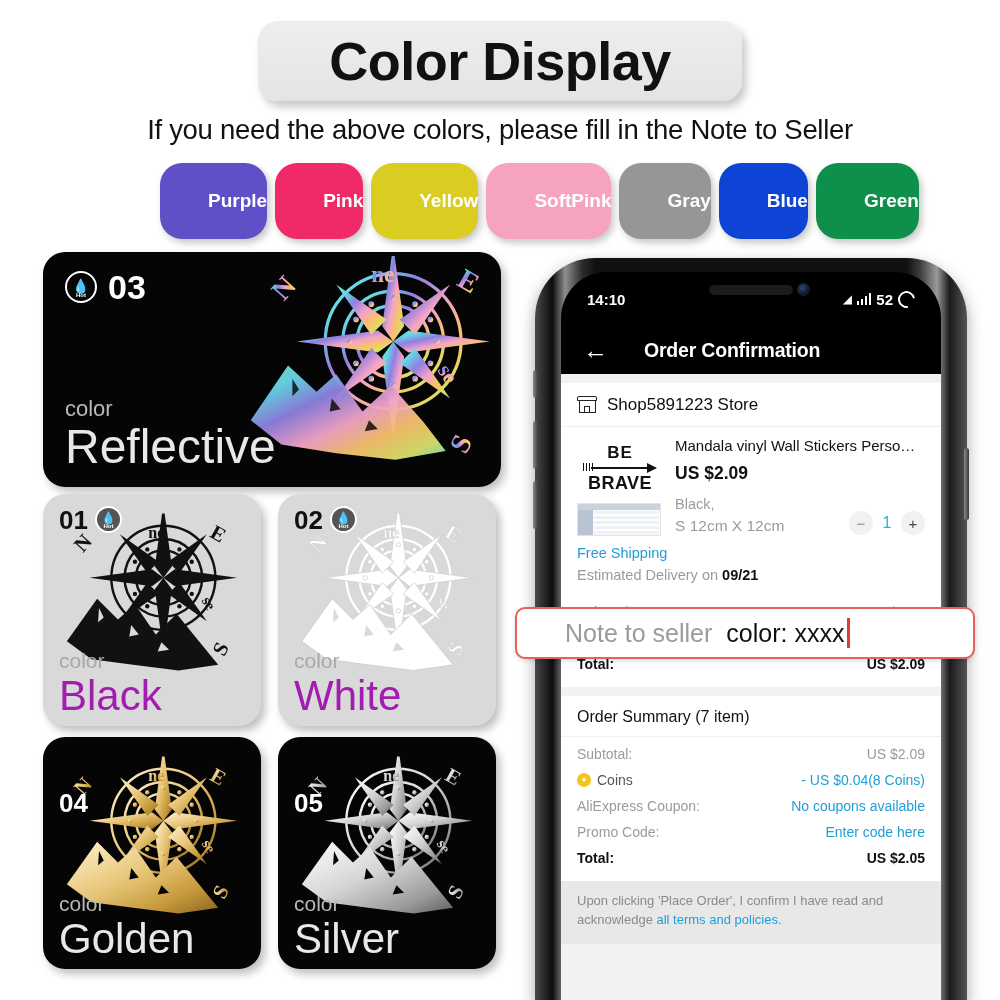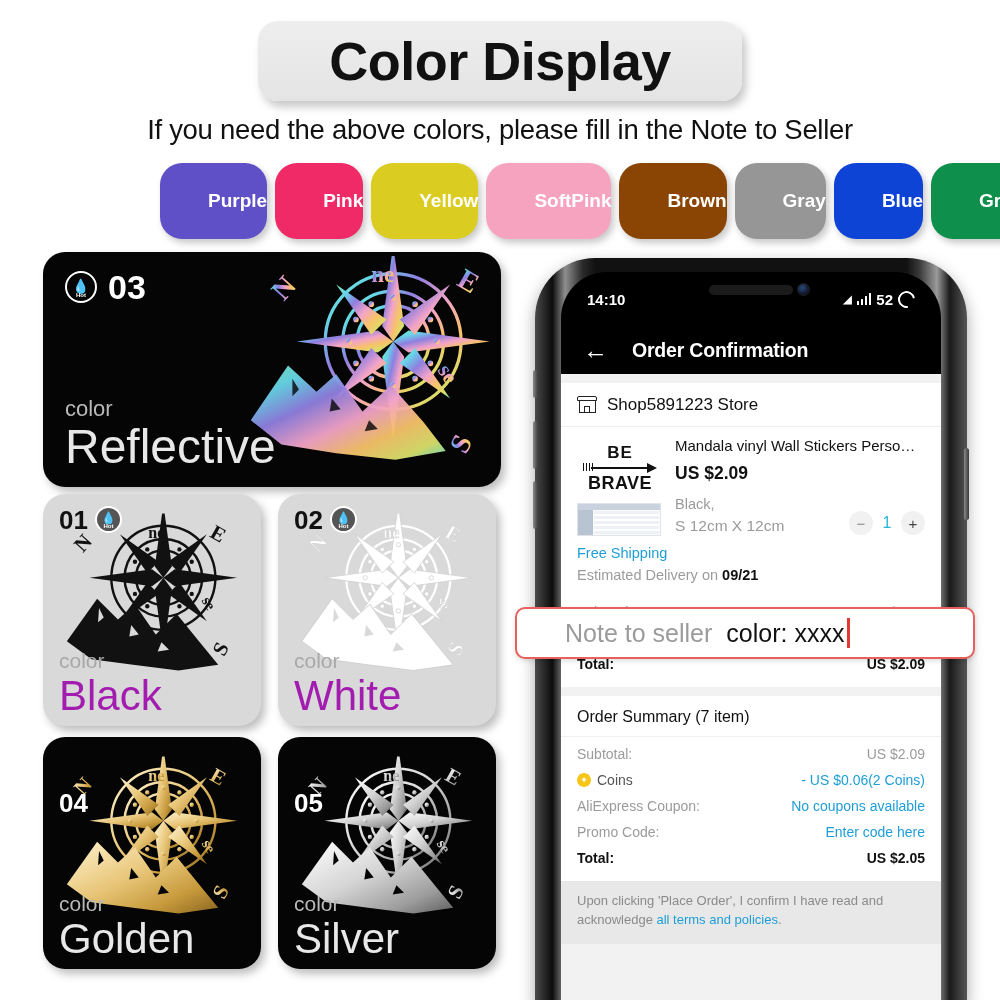--- a/index.html
+++ b/index.html
@@ -140,21 +140,21 @@
     width:17px; height:17px; border-radius:50%;
     border:2px solid #ffffff; border-right-color:transparent; transform:rotate(35deg);
   }
 
   
   #nav-bar {
     position:absolute; top:54px; left:0; right:0; height:48px;
     display:flex; align-items:center; color:#ffffff;
   }
   #back-arrow { margin-left:22px; font-size:25px; line-height:1; }
-  #nav-title { margin-left:24px; font-size:19.5px; font-weight:bold; letter-spacing:-0.2px; }
+  #nav-title { margin-left:36px; font-size:19.5px; font-weight:bold; letter-spacing:-0.2px; }
 
   
   #app-body {
     position:absolute; top:102px; left:0; right:0; bottom:0;
     background:#f2f2f2; overflow:hidden;
   }
   .sheet { background:#ffffff; }
   .gap { height:9px; background:#f2f2f2; }
 
   #store-row {
@@ -258,23 +258,20 @@
     <div class="swatch" style="background: rgb(239, 42, 103); color: rgb(255, 255, 255);">
       <span>Pink</span>
     </div>
     <div class="swatch" style="background: rgb(219, 204, 33); color: rgb(255, 255, 255);">
       <span>Yellow</span>
     </div>
     <div class="swatch" style="background: rgb(246, 163, 192); color: rgb(255, 255, 255);">
       <span>Soft</span>
       <br>
       <span>Pink</span>
-    </div>
-    <div class="swatch" style="background: rgb(138, 69, 5); color: rgb(255, 255, 255);">
-      <span>Brown</span>
     </div>
     <div class="swatch" style="background: rgb(150, 150, 150); color: rgb(255, 255, 255);">
       <span>Gray</span>
     </div>
     <div class="swatch" style="background: rgb(13, 68, 214); color: rgb(255, 255, 255);">
       <span>Blue</span>
     </div>
     <div class="swatch" style="background: rgb(14, 143, 75); color: rgb(255, 255, 255);">
       <span>Green</span>
     </div>
@@ -677,21 +674,21 @@
         <div class="kv-list" id="summary-rows">
             <div class="kv">
               <span class="k"><span>Subtotal:</span></span>
               <span class="v">US $2.09</span>
             </div>
             <div class="kv">
               <span class="k with-icon">
                 <span class="coin-icon">✦</span>
                 <span>Coins</span>
               </span>
-              <span class="v link">- US $0.06(2 Coins)</span>
+              <span class="v link">- US $0.04(8 Coins)</span>
             </div>
             <div class="kv">
               <span class="k"><span>AliExpress Coupon:</span></span>
               <span class="v link">No coupons available</span>
             </div>
             <div class="kv">
               <span class="k"><span>Promo Code:</span></span>
               <span class="v link">Enter code here</span>
             </div>
             <div class="kv strong">

